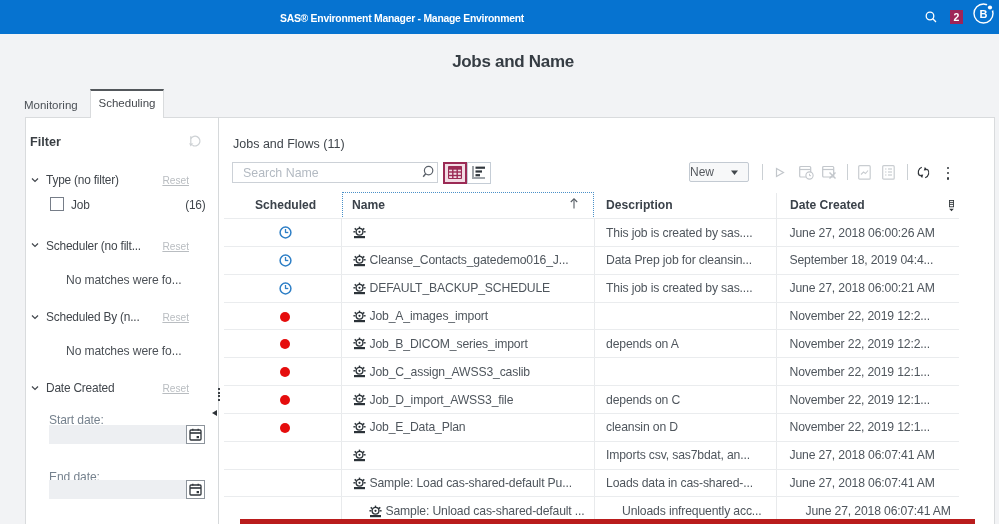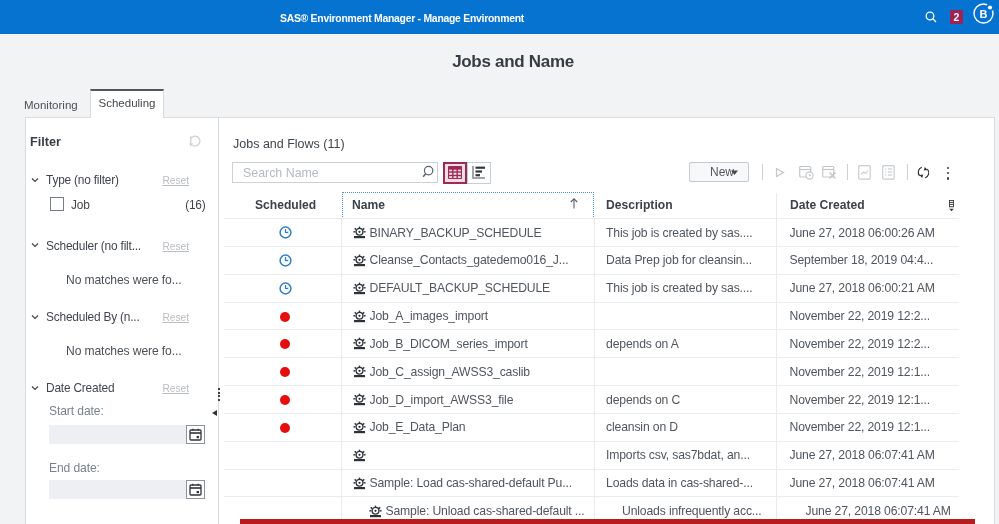--- a/index.html
+++ b/index.html
@@ -28,31 +28,31 @@
 .sdot { width:2px; height:2px; background:#3c4146; left:217.5px; z-index:6;}
 #sarrow { left:211.5px; top:410px; width:0; height:0; border-top:3.5px solid transparent; border-bottom:3.5px solid transparent; border-right:5.5px solid #2d3237; z-index:6; }
 
 
 #flt-title { left:30px; top:135px; font-size:12.6px; font-weight:700; color:#3a3f44; }
 .sect { font-size:11.9px; letter-spacing:-0.2px; color:#41464c; white-space:nowrap; }
 .reset { font-size:10.2px; color:#b9bdc1; text-decoration:underline;margin-left:44px; }
 .nomatch { font-size:12.1px; letter-spacing:-0.1px; color:#4c5157; }
 .chev { width:8px; height:8px; }
 #cbx { left:50px; top:197px; width:14px; height:14px; border:1px solid #767d88; background:#fff; }
-.dlabel { font-size:12.1px; letter-spacing:-0.1px; color:#76828e; }
+.dlabel { font-size:12.1px; letter-spacing:-0.1px; color:#76828e;margin-top:9px; }
 .dinput { left:49px; width:137px; height:19px; background:#edeff2; }
 .dbtn { left:186px; width:19px; height:19px; background:#fff; border:1px solid #8d949c; }
 
 
 #listtitle { left:233px; top:137px; font-size:12.5px; color:#3f454b; }
 #search { left:232px; top:162px; width:206px; height:21px; border:1px solid #ccd1d7; background:#fff; }
 #search span { position:absolute; left:10px; top:3px; font-size:12.4px; color:#b3bac2; }
 #btn-grid { left:443px; top:162px; width:24px; height:22px; border:2px solid #9b2a55; background:#f2dde5; }
 #btn-list { left:467px; top:162px; width:24px; height:22px; border:1px solid #c5cdd6; background:#fff; }
-#btn-new { left:689px; top:162px; width:60px; height:20px; border:1px solid #c3cad2; background:#f7f8f9; border-radius:2px; font-size:12px; color:#55595e; line-height:19px; padding-left:20px; }
+#btn-new { left:689px; top:162px; width:60px; height:20px; border:1px solid #c3cad2; background:#f7f8f9; border-radius:2px; font-size:12px; color:#55595e; line-height:19px; padding-left:0; }
 .tsep { width:1px; height:16px; background:#cbd0d4; top:164px; }
 .kdot { width:2.6px; height:2.6px; border-radius:50%; background:#33383d; left:946.5px; }
 
 
 .th { font-size:12.1px; font-weight:700; color:#3b424a; top:198px; white-space:nowrap; }
 #namehdr { left:342px; top:192px; width:252px; height:27px; border:1px dotted #4a90c8; }
 .rowline { left:224px; width:735px; height:1px; background:#eaecee; }
 .colline { width:1px; background:#e8eaec; top:219px; height:305px; }
 .cell { font-size:12.2px; letter-spacing:-0.15px; color:#4f565d; white-space:nowrap; }
 </style>
@@ -244,21 +244,20 @@
       <svg width="13" height="13" viewBox="0 0 13 13" style="position:absolute;left:129px;top:7px" fill="#2b3238">
         <rect x="1" y="10" width="11" height="2.2"></rect>
         <circle cx="6.5" cy="5.8" r="3.4" fill="none" stroke="#2b3238" stroke-width="1.3"></circle>
         <circle cx="6.5" cy="5.8" r="1.1"></circle>
         <rect x="5.8" y="0.6" width="1.4" height="2"></rect>
         <rect x="1.8" y="2" width="1.4" height="2" transform="rotate(-55 2.5 3)"></rect>
         <rect x="9.8" y="2" width="1.4" height="2" transform="rotate(55 10.5 3)"></rect>
         <rect x="0.4" y="5.1" width="2" height="1.4"></rect>
         <rect x="10.6" y="5.1" width="2" height="1.4"></rect>
       </svg>
-      <div class="cell" style="position:absolute;left:145.5px;top:6.5px">BINARY_BACKUP_SCHEDULE</div>
       <div class="cell" style="position:absolute;left:382px;top:6.5px">This job is created by sas....</div>
       <div class="cell" style="position:absolute;left:565.5px;top:6.5px">June 27, 2018 06:00:26 AM</div>
     </div>
     <div style="position:absolute;left:0;top:27.85px;width:735px;height:27.85px;border-bottom:1px solid #eaecee">
       <svg width="13" height="13" viewBox="0 0 13 13" style="position:absolute;left:54.5px;top:7px">
         <circle cx="6.5" cy="6.5" r="5.4" fill="none" stroke="#2e7fc6" stroke-width="1.5"></circle>
         <line x1="6.5" y1="6.8" x2="6.5" y2="3" stroke="#2e7fc6" stroke-width="1.3"></line>
         <line x1="6.2" y1="6.5" x2="9.3" y2="6.5" stroke="#2e7fc6" stroke-width="1.3"></line>
       </svg>
       <svg width="13" height="13" viewBox="0 0 13 13" style="position:absolute;left:129px;top:7px" fill="#2b3238">

